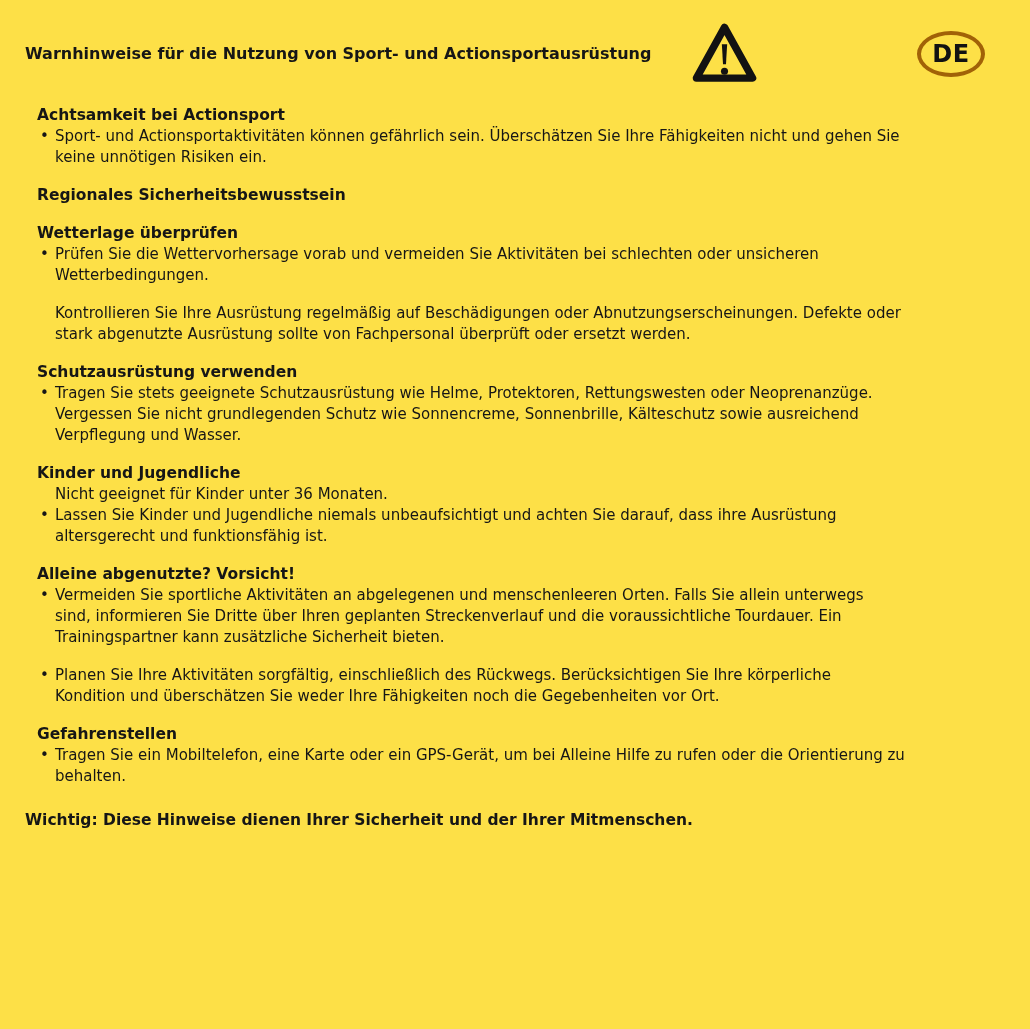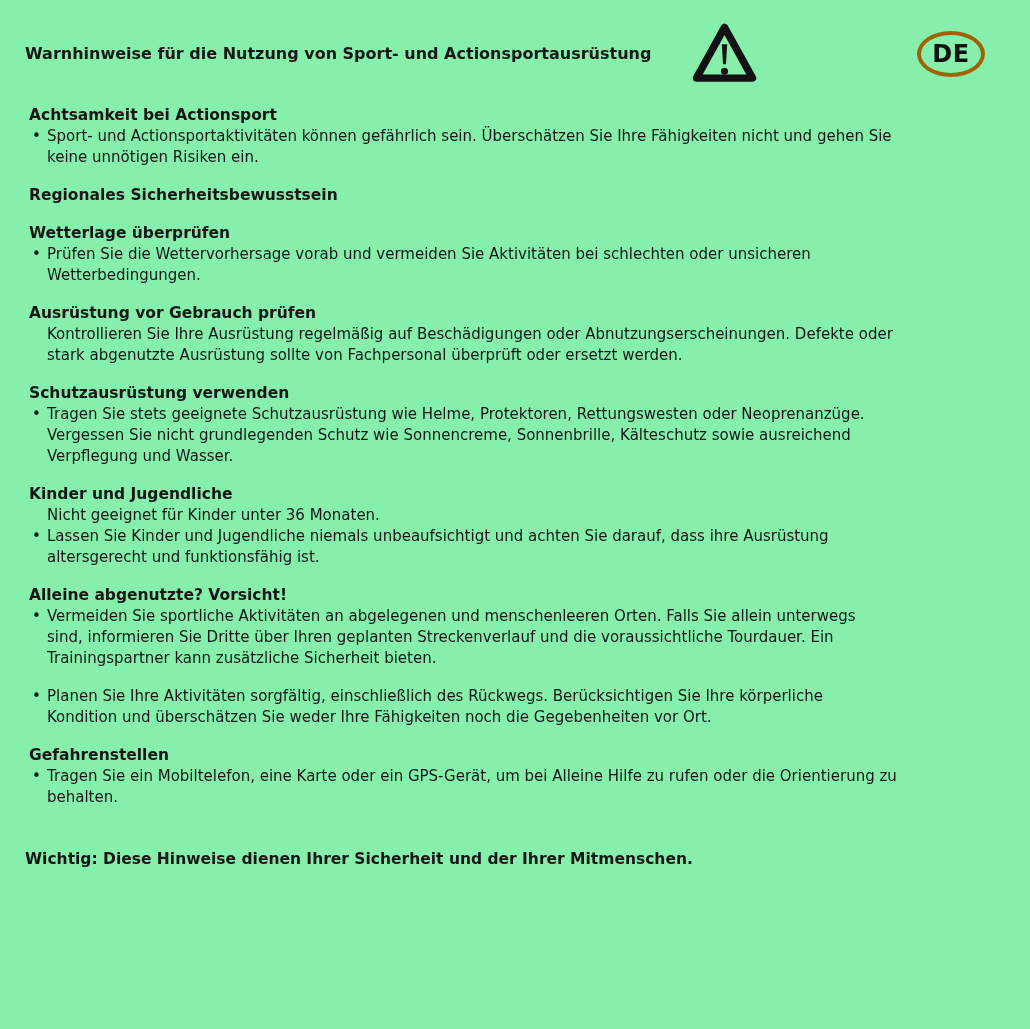--- a/index.html
+++ b/index.html
@@ -2,46 +2,46 @@
 <html lang="de"><head>
 <meta charset="utf-8">
 <style>
   html, body { margin: 0; padding: 0; }
   body {
     width: 1030px; height: 1029px;
     background: #ffffff;
     color: #161616;
     font-family: "DejaVu Sans", "Liberation Sans", sans-serif;
   }
-  .page { position: relative; width: 1030px; height: 1029px; overflow: hidden; background:#86efac; }
+  .page { position: relative; width: 1030px; height: 1029px; overflow: hidden; background:#fde047; }
 
   .doc-title {
     position: absolute; left: 25px; top: 44px;
     margin: 0;
     font-size: 16px; font-weight: bold; line-height: 20px;
     white-space: nowrap;
   }
   .warn-icon { position: absolute; left: 692px; top: 21px; }
   .de-badge {
     position: absolute; left: 917px; top: 31px;
     width: 68px; height: 46px; box-sizing: border-box;
     border: 4px solid #a16207; border-radius: 50%;
     display: flex; align-items: center; justify-content: center;
     font-size: 24px; font-weight: bold; letter-spacing: 0.5px;
     color: #121212;
   }
 
   .content { position: absolute; left: 25px; top: 105px; width: 988px; }
-  .section { margin: 0 0 17px 4px; }
+  .section { margin: 0 0 17px 12px; }
   .sec-heading { margin: 0; font-size: 15.5px; font-weight: bold; line-height: 21px; }
   .item { position: relative; padding-left: 18px; font-size: 15px; line-height: 21px; }
   .item .bullet { position: absolute; left: 3px; top: 0; font-size: 15px; }
   .item-text { display: block; white-space: pre-line; }
 
-  .doc-footer { margin-top: 41px; }
+  .doc-footer { margin-top: 23px; }
   .footer-heading { margin: 0; font-size: 15.5px; font-weight: bold; line-height: 21px; }
   .footer-text { margin: 0; font-size: 15px; line-height: 21px; white-space: pre-line; }
 </style>
 </head>
 <body>
 
 <div class="page">
 
   <h1 class="doc-title">Warnhinweise für die Nutzung von Sport- und Actionsportausrüstung</h1>
 
@@ -68,21 +68,20 @@
       </section>
       <section class="section">
         <h2 class="sec-heading">Wetterlage überprüfen</h2>
         <div class="item">
           <span class="bullet">•</span>
           <span class="item-text">Prüfen Sie die Wettervorhersage vorab und vermeiden Sie Aktivitäten bei schlechten oder unsicheren
 Wetterbedingungen.</span>
         </div>
       </section>
       <section class="section">
-        <h2 class="sec-heading">Ausrüstung vor Gebrauch prüfen</h2>
         <div class="item">
           <span class="item-text">Kontrollieren Sie Ihre Ausrüstung regelmäßig auf Beschädigungen oder Abnutzungserscheinungen. Defekte oder
 stark abgenutzte Ausrüstung sollte von Fachpersonal überprüft oder ersetzt werden.</span>
         </div>
       </section>
       <section class="section">
         <h2 class="sec-heading">Schutzausrüstung verwenden</h2>
         <div class="item">
           <span class="bullet">•</span>
           <span class="item-text">Tragen Sie stets geeignete Schutzausrüstung wie Helme, Protektoren, Rettungswesten oder Neoprenanzüge.

